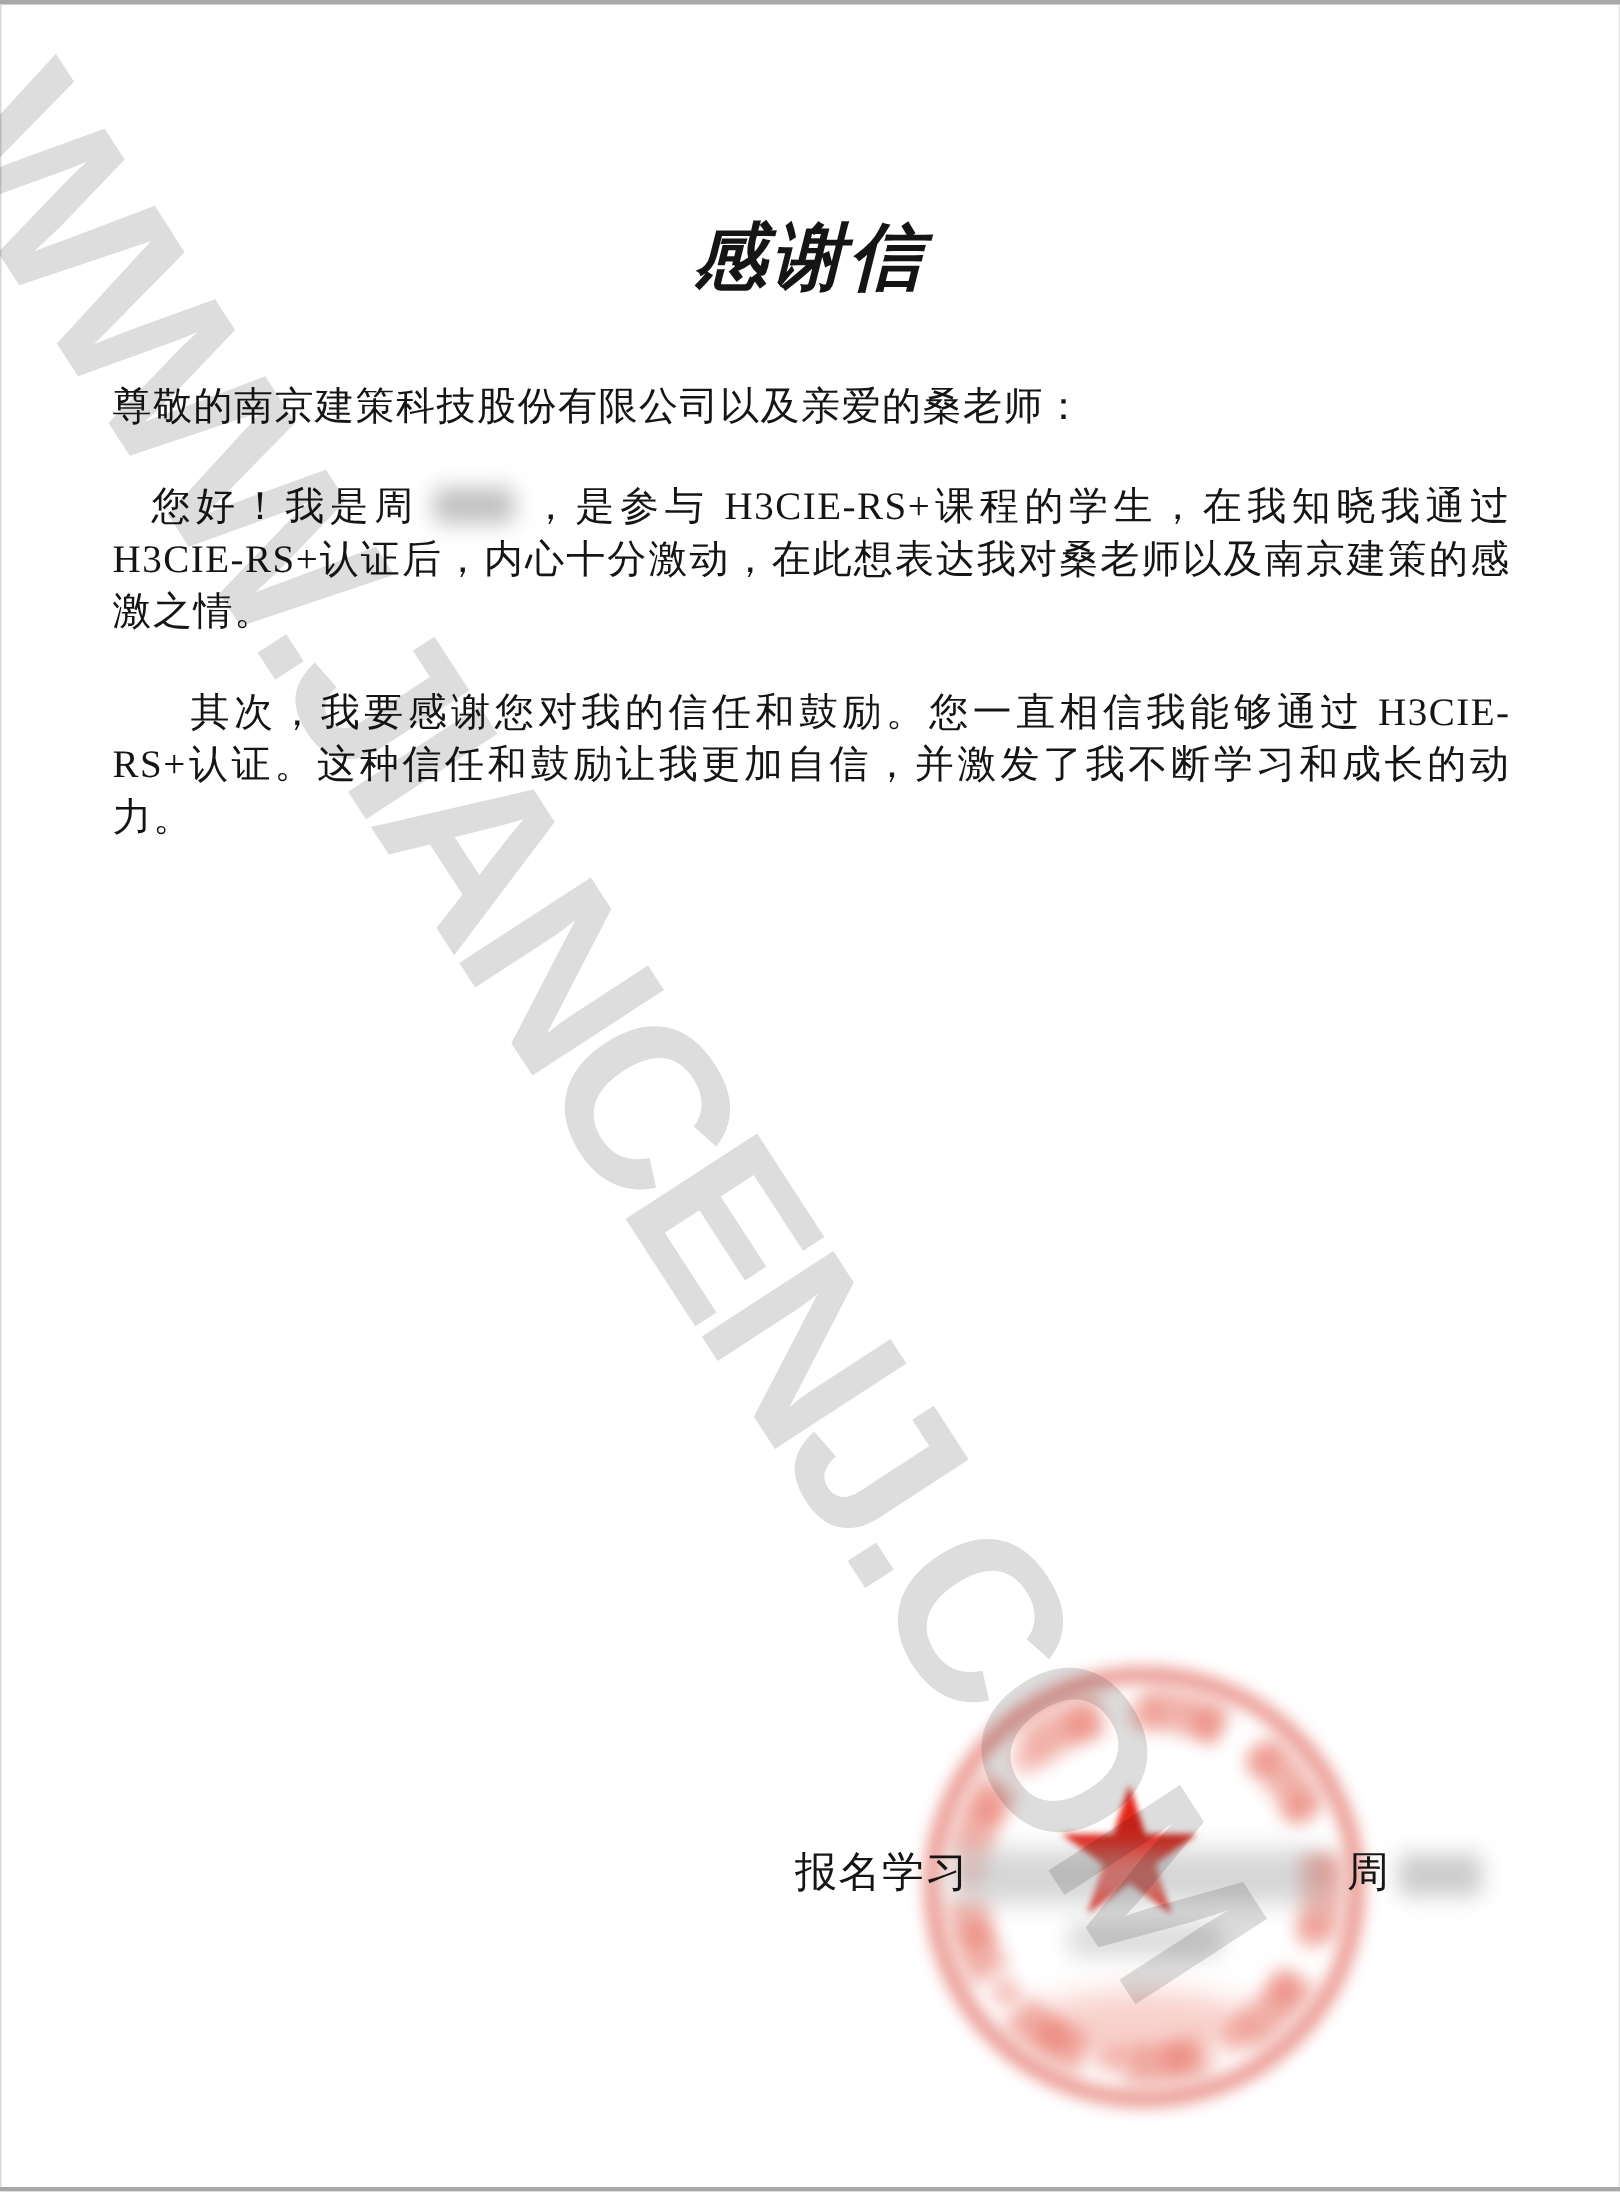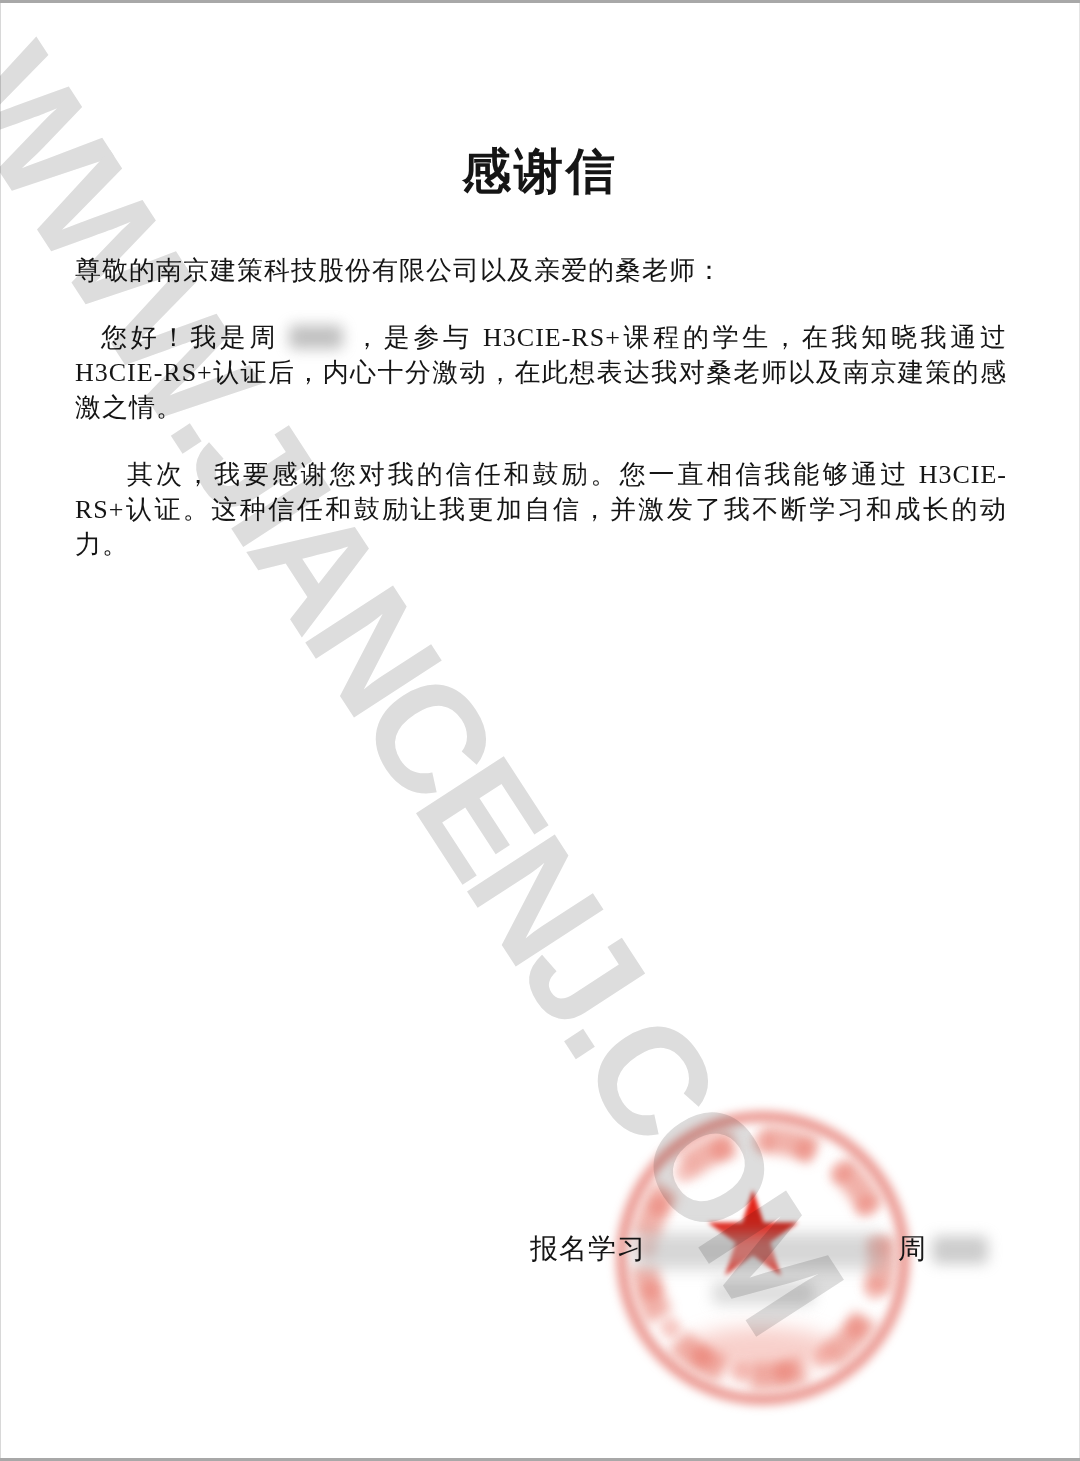--- a/index.html
+++ b/index.html
@@ -33,20 +33,21 @@
   }
   .title{
     position:absolute;
     left:0;right:0;top:142px;
     text-align:center;
     font-size:49px;
     font-weight:bold;
     letter-spacing:3px;
     line-height:1.1;
     z-index:2;
+    font-style:italic;
   }
   .content{
     position:absolute;
     left:75px;top:250px;width:932px;
     font-size:26px;
     line-height:35px;
     text-align:justify;
     letter-spacing:1px;
     z-index:2;
   }

